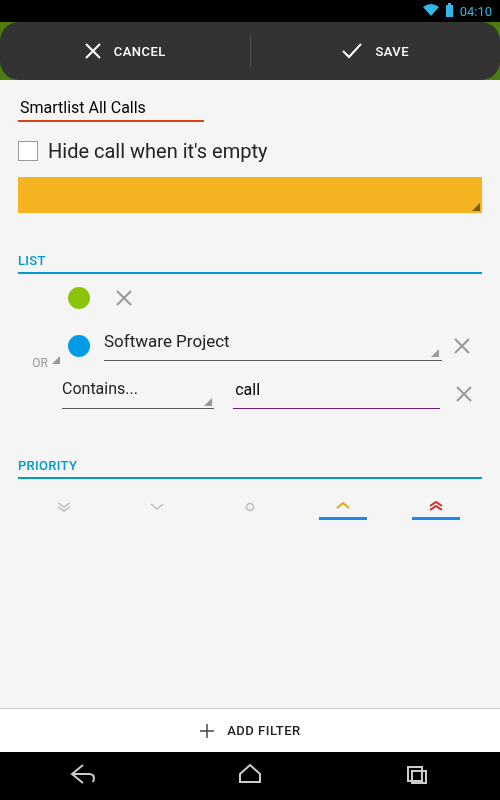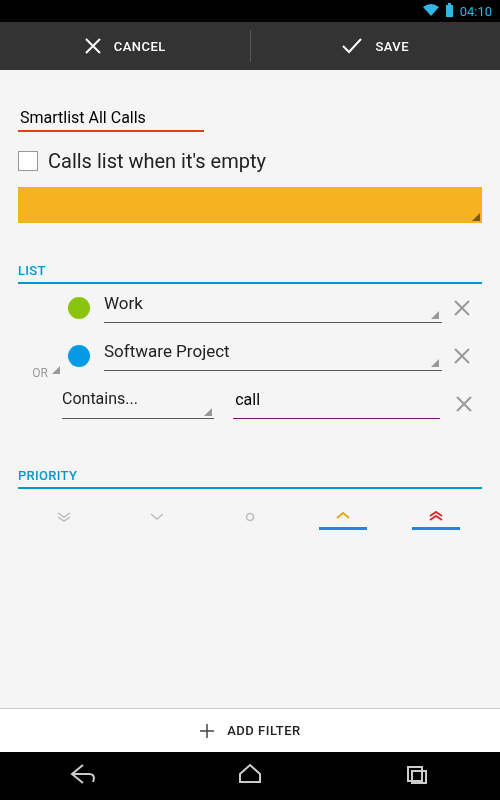--- a/index.html
+++ b/index.html
@@ -1,20 +1,20 @@
 <!DOCTYPE html>
 <html><head>
 <meta charset="utf-8">
 <style>
 * { margin:0; padding:0; box-sizing:border-box; font-family:Roboto,Arial,sans-serif; }
 html,body { width:500px; height:800px; overflow:hidden; }
 .device { width:500px; height:800px; background:#4d7c0f; display:flex; flex-direction:column; }
 .statusbar { height:22px; background:#000; color:#33b5e5; display:flex; justify-content:flex-end; align-items:center; padding:0 8px; font-size:13px; gap:6px; }
 .statusbar .wifi, .statusbar .batt { display:inline-block; }
-.actionbar { height:48px; background:#333; display:flex; align-items:center; color:#fff; }
+.actionbar { height:58px; background:#333; display:flex; align-items:center; color:#fff;border-radius:19px; }
 .actionbar .btn { flex:1; display:flex; align-items:center; justify-content:center; gap:12px; cursor:pointer; }
 .actionbar .btn span { font-size:13px; font-weight:500; letter-spacing:0.5px; }
 .actionbar .sep { width:1px; height:32px; background:#555; }
 .content { flex:1; background:#f5f5f5; padding:12px 18px 0 18px; overflow:hidden; display:flex; flex-direction:column; }
 .name-field { font-size:16px; border:none; border-bottom:1px solid #888; background:transparent; padding:6px 2px 3px 2px; width:170px; outline:none; }
 .name-field::after{content:"";}
 .name-underline { position:relative; }
 .name-underline::after { content:""; position:absolute; left:0; right:60%; bottom:-1px; height:2px; background:#d84315; }
 .checkbox-row { display:flex; align-items:center; gap:10px; margin-top:18px; }
 .checkbox-row .cb { width:20px; height:20px; border:1px solid #999; background:#fff; }
@@ -76,44 +76,40 @@
     <div class="btn">
       <svg width="22" height="18" viewBox="0 0 22 18">
           <path d="M2 9 L8 15 L20 2" stroke="#fff" stroke-width="2" fill="none"></path>
         </svg>
       <span>SAVE</span>
     </div>
   </div>
 
   <div class="content">
 
-    <div class="name-underline" style="display:inline-block;margin-top:20px;">
+    <div class="name-underline" style="display:inline-block;">
       <input class="name-field" value="Smartlist All Calls" style="">
     </div>
 
     <div class="checkbox-row">
       <div class="cb"></div>
-      <div class="lbl">Calls list when it's empty</div>
+      <div class="lbl">Hide call when it's empty</div>
     </div>
 
     <div class="color-bar">
       <div class="drop-tri"></div>
     </div>
 
     <div class="sect-head">LIST</div>
 
     <div class="list-row">
       <div class="or-cell">
         <span></span>
       </div>
       <div class="dot green"></div>
-      <div class="list-label">
-        <span>Work</span>
-        <div class="drop-tri gray"></div>
-      </div>
       <div class="xbtn">
         <svg width="18" height="18" viewBox="0 0 18 18">
             <path d="M2 2 L16 16 M16 2 L2 16" stroke="#999" stroke-width="2"></path>
           </svg>
       </div>
     </div>
 
     <div class="list-row">
       <div class="or-cell">
         <span>OR</span>

